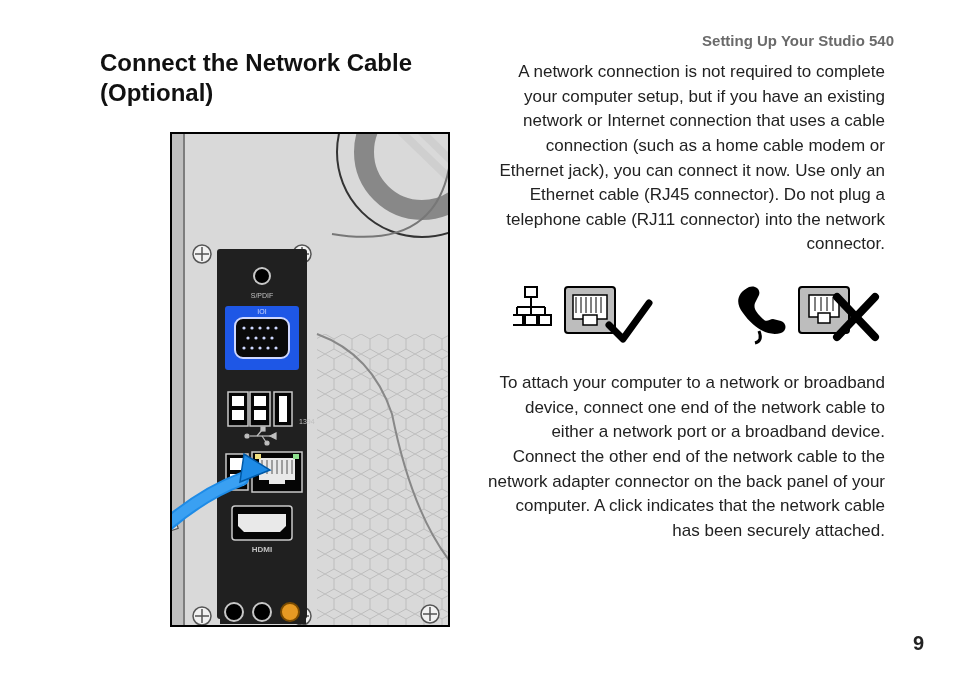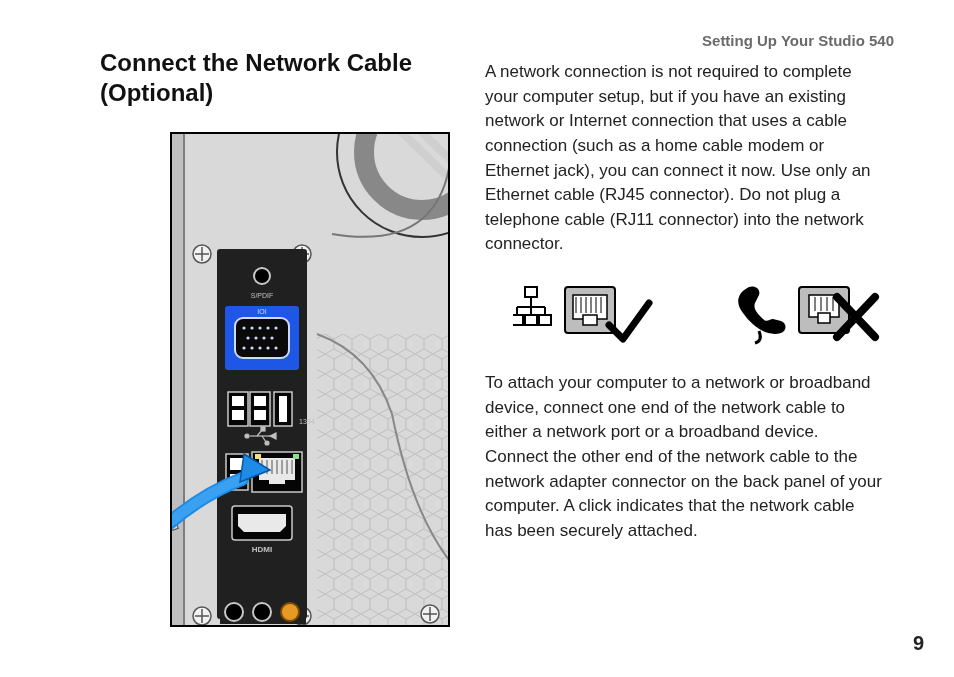--- a/index.html
+++ b/index.html
@@ -53,20 +53,21 @@
   .illus-frame svg { display:block; }
   .right-col {
     position: absolute;
     left: 485px;
     top: 60px;
     width: 400px;
     font-size: 17px;
     line-height: 1.45;
     color: #222;
     font-stretch: semi-condensed;
+    text-align: right;
   }
   .right-col p { margin: 0 0 18px 0; }
   .icon-row {
     display: flex;
     gap: 80px;
     align-items: center;
     margin: 26px 0 26px 28px;
   }
   .page-number {
     position: absolute;

